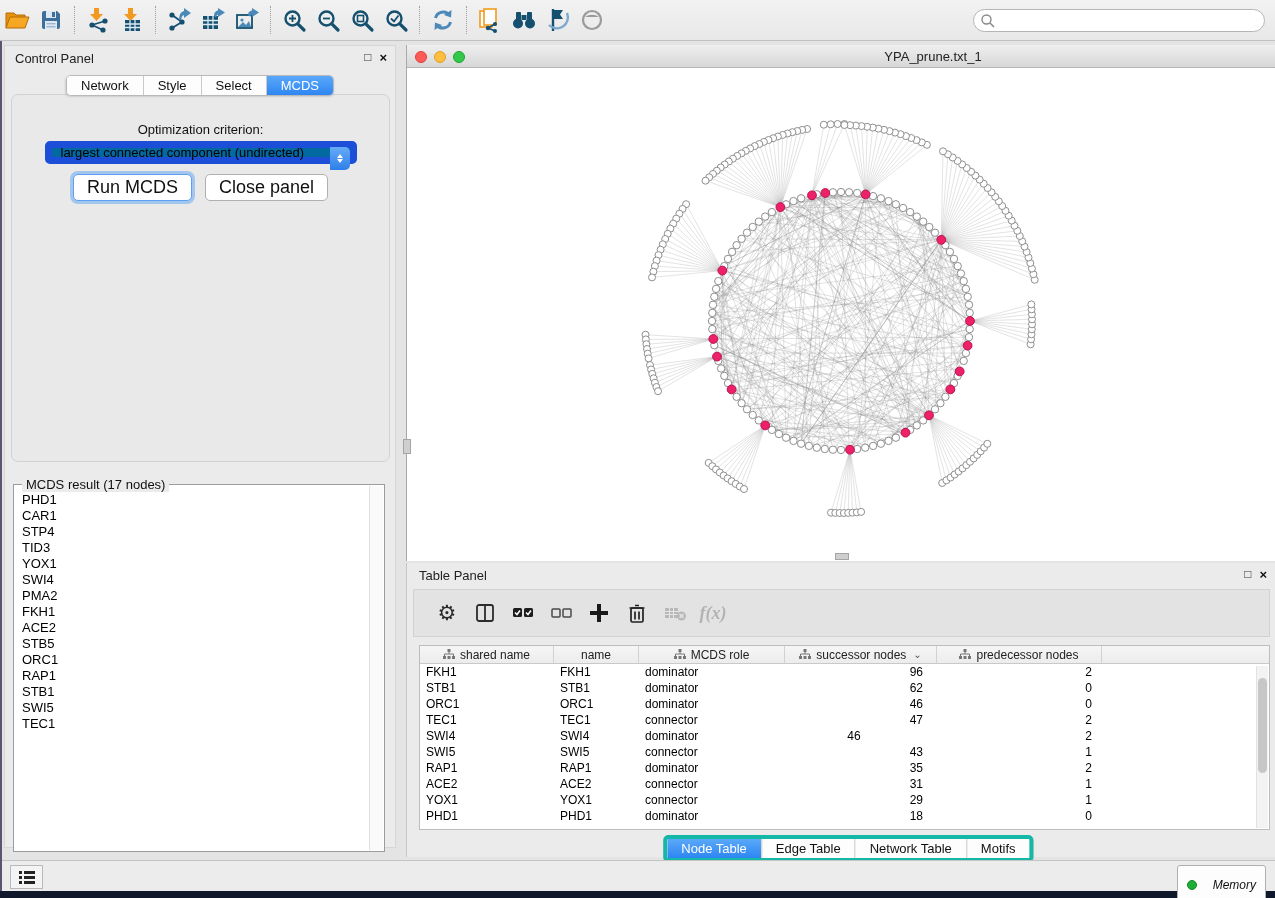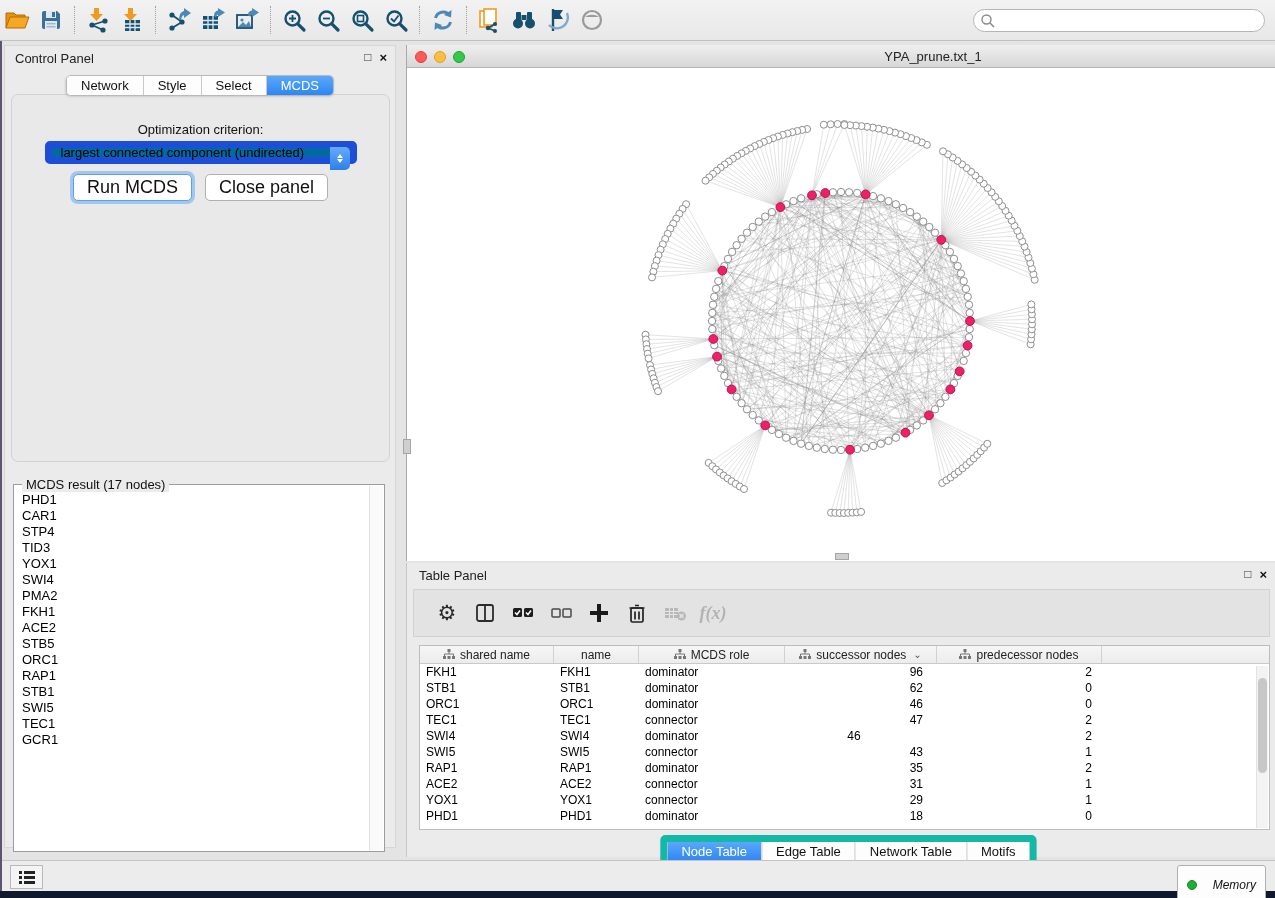--- a/index.html
+++ b/index.html
@@ -95,21 +95,21 @@
     font-size:12px; color:#222; border-right:1px solid #d2d2d2; height:100%; }
   .tree-icon { display:inline-block; }
   .sort-chev { font-size:10px; color:#555; margin-left:2px; }
   .tr-row { display:flex; height:16px; }
   .td-cell { font-size:12px; color:#000; line-height:16px; white-space:nowrap; overflow:hidden; }
   #tp-vscroll { position:absolute; right:1px; top:20px; width:12px; bottom:1px; background:#f3f3f3;
     border-left:1px solid #e2e2e2; }
   #tp-vthumb { position:absolute; left:1px; top:12px; width:9px; height:95px;
     background:#c7c7c7; border-radius:5px; }
   #tp-tabs { position:absolute; left:50%; transform:translateX(-48%); top:272px; display:flex;
-    border:7px solid #14b8a6; border-radius:5px; overflow:hidden; background:#fff;
+    border:4px solid #14b8a6; border-radius:5px; overflow:hidden; background:#fff;
     box-shadow:0 1px 1px rgba(0,0,0,.15); }
 
   
   #status-bar { position:absolute; left:2px; top:860px; width:1273px; height:31px;
     background:#ececec; border-top:1px solid #c4c4c4; }
   #list-btn { position:absolute; left:8px; top:4px; width:33px; height:24px; background:#f4f4f4;
     border:1px solid #b9b9b9; display:flex; align-items:center; justify-content:center; }
   #memory-btn { position:absolute; right:9px; top:4px; height:39px; background:#fdfdfd;
     border:1px solid #b0b0b0; border-radius:3px; display:flex; align-items:center;
     gap:16px; padding:0 9px; font-size:12px; color:#111;font-style:italic; }
@@ -296,21 +296,20 @@
           <div class="mcds-item">SWI4</div>
           <div class="mcds-item">PMA2</div>
           <div class="mcds-item">FKH1</div>
           <div class="mcds-item">ACE2</div>
           <div class="mcds-item">STB5</div>
           <div class="mcds-item">ORC1</div>
           <div class="mcds-item">RAP1</div>
           <div class="mcds-item">STB1</div>
           <div class="mcds-item">SWI5</div>
           <div class="mcds-item">TEC1</div>
-          <div class="mcds-item">GCR1</div>
         </div>
       <div id="mcds-scroll"></div>
     </div>
   </div>
 
   <div id="net-win">
     <div id="net-titlebar">
       <span class="tl" id="tl-red"></span>
       <span class="tl" id="tl-yellow"></span>
       <span class="tl" id="tl-green"></span>

